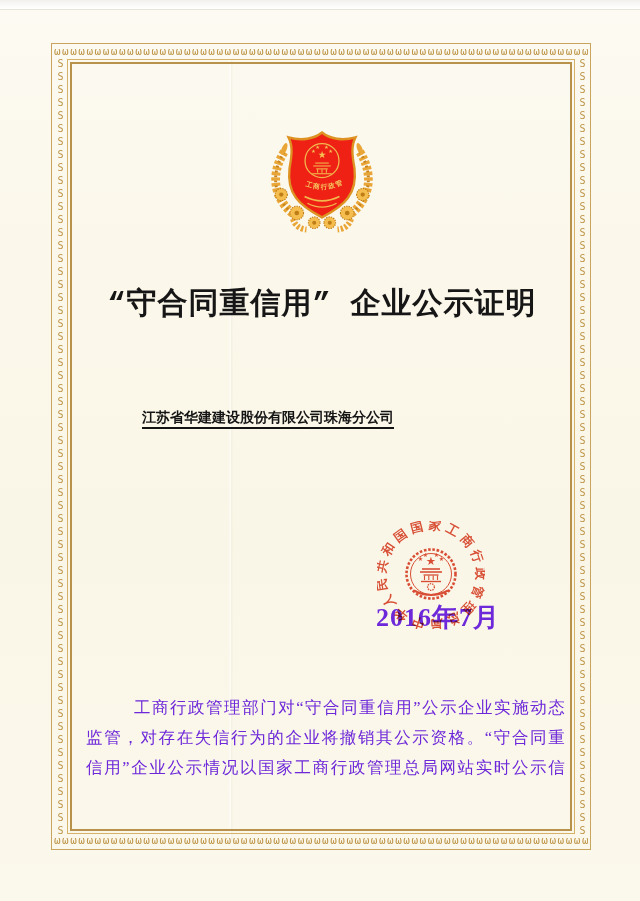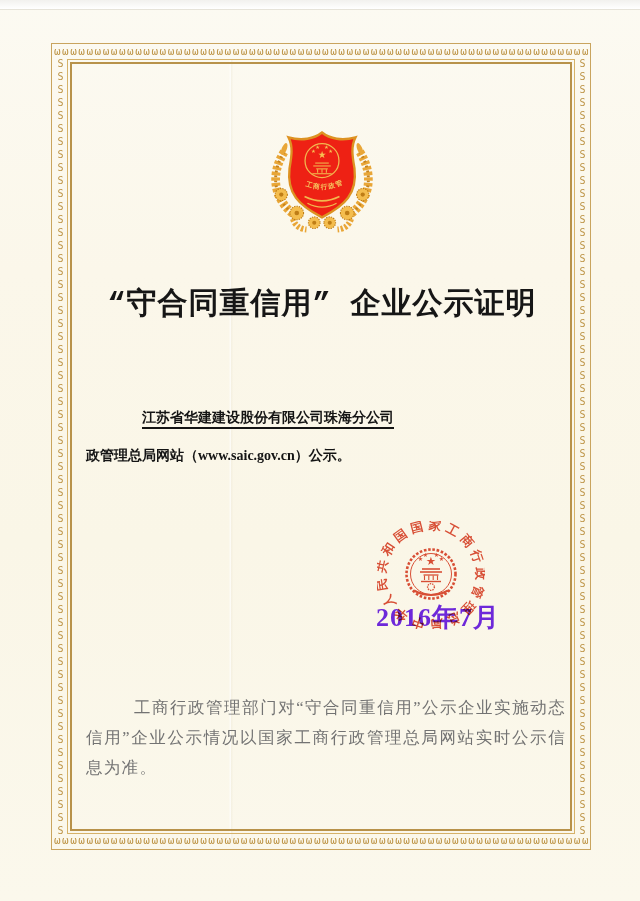--- a/index.html
+++ b/index.html
@@ -41,21 +41,21 @@
   .ind-body{text-indent:56px;}
   .ind-foot{text-indent:48px;}
   .j{text-align:justify;text-align-last:justify;white-space:normal;}
 
   .date{position:absolute;left:376px;top:600px;z-index:3;
         font-weight:bold;font-size:26px;letter-spacing:1px;color:#6d28d9;text-align:center;}
   .seal{position:absolute;left:377px;top:521px;width:108px;height:108px;z-index:4;
         mix-blend-mode:multiply;opacity:.95;}
 
   .footer-block{position:absolute;left:86px;top:693px;width:480px;
-                font-size:16.5px;line-height:30px;letter-spacing:1.3px;color:#737373;}
+                font-size:16.5px;line-height:30px;letter-spacing:1.3px;color:#6d28d9;}
 </style>
 </head>
 <body>
 
 <div class="stage">
   <div class="paper"></div>
   <div class="scan-top"></div>
   <div class="fold"></div>
 
   <div class="frame-outer"></div>
@@ -110,21 +110,20 @@
       <textPath href="#shield-label-arc" startOffset="4">工商行政管理</textPath>
     </text>
     <path d="M48 73 Q66 82 84 73" fill="none" stroke="#f2b84e" stroke-width="1.6"></path>
     <path d="M51 80 Q66 88 81 80" fill="none" stroke="#f2b84e" stroke-width="1.3"></path>
   </svg>
 
   <div class="title">“守合同重信用” 企业公示证明</div>
 
   <div class="body-block">
       <div class="bline u ind-body">江苏省华建建设股份有限公司珠海分公司</div>
-      <div class="bline">政管理总局网站（www.saic.gov.cn）公示。</div>
     </div>
 
   <div class="date">2016年7月</div>
 
   <svg class="seal" viewBox="0 0 108 108" xmlns="http://www.w3.org/2000/svg">
     <defs>
       <path id="seal-ring-path" d="M54 99.5 A45.5 45.5 0 1 1 54.08 99.5" fill="none"></path>
     </defs>
     <g opacity="0.93">
       <text font-size="12.5" fill="#d83a20" letter-spacing="4.2" font-weight="bold">
@@ -146,16 +145,16 @@
           <path d="M44 60.5 h20" stroke-width="1.4"></path>
           <circle cx="54" cy="66" r="3.4" stroke-width="1.4" stroke-dasharray="1.4 1"></circle>
           <path d="M37 69.5 Q54 78.5 71 69.5" stroke-width="2.2"></path>
         </g>
       </g>
     </g>
   </svg>
 
   <div class="footer-block">
       <div class="fline j ind-foot">工商行政管理部门对“守合同重信用”公示企业实施动态</div>
+      <div class="fline j">监管，对存在失信行为的企业将撤销其公示资格。“守合同重</div>
       <div class="fline j">信用”企业公示情况以国家工商行政管理总局网站实时公示信</div>
-      <div class="fline">息为准。</div>
     </div>
 </div>
 
 </body></html>

